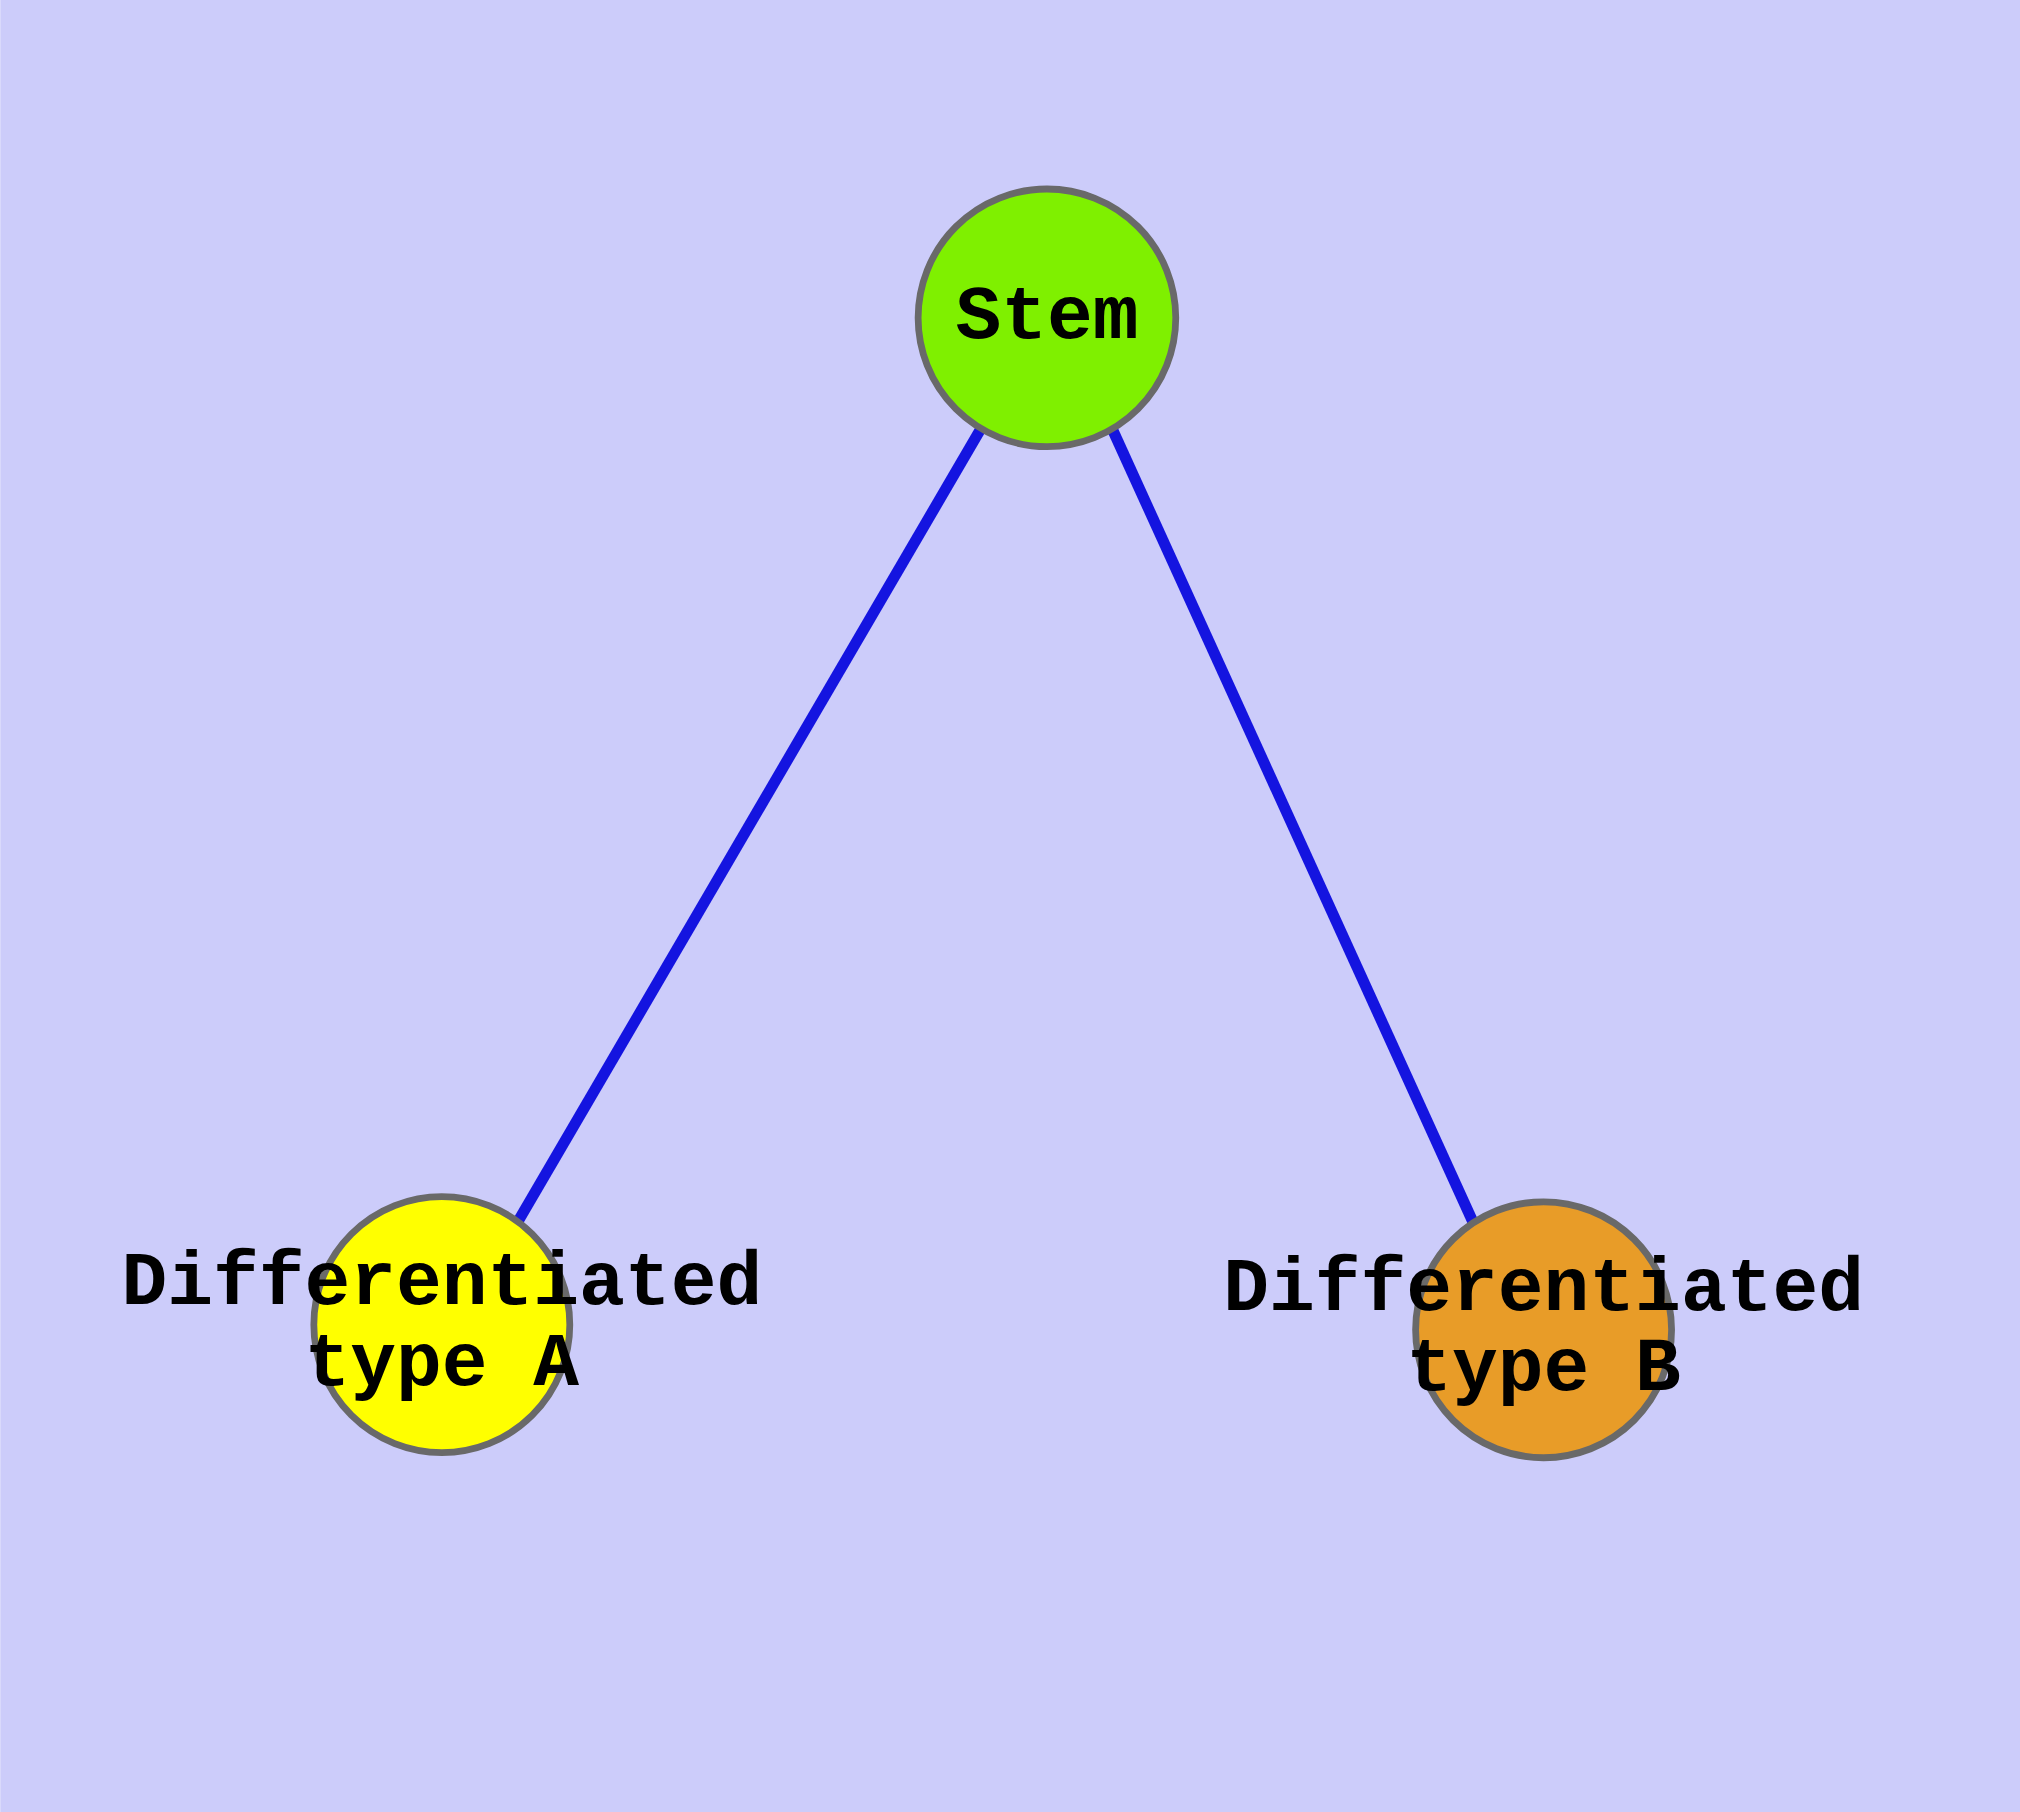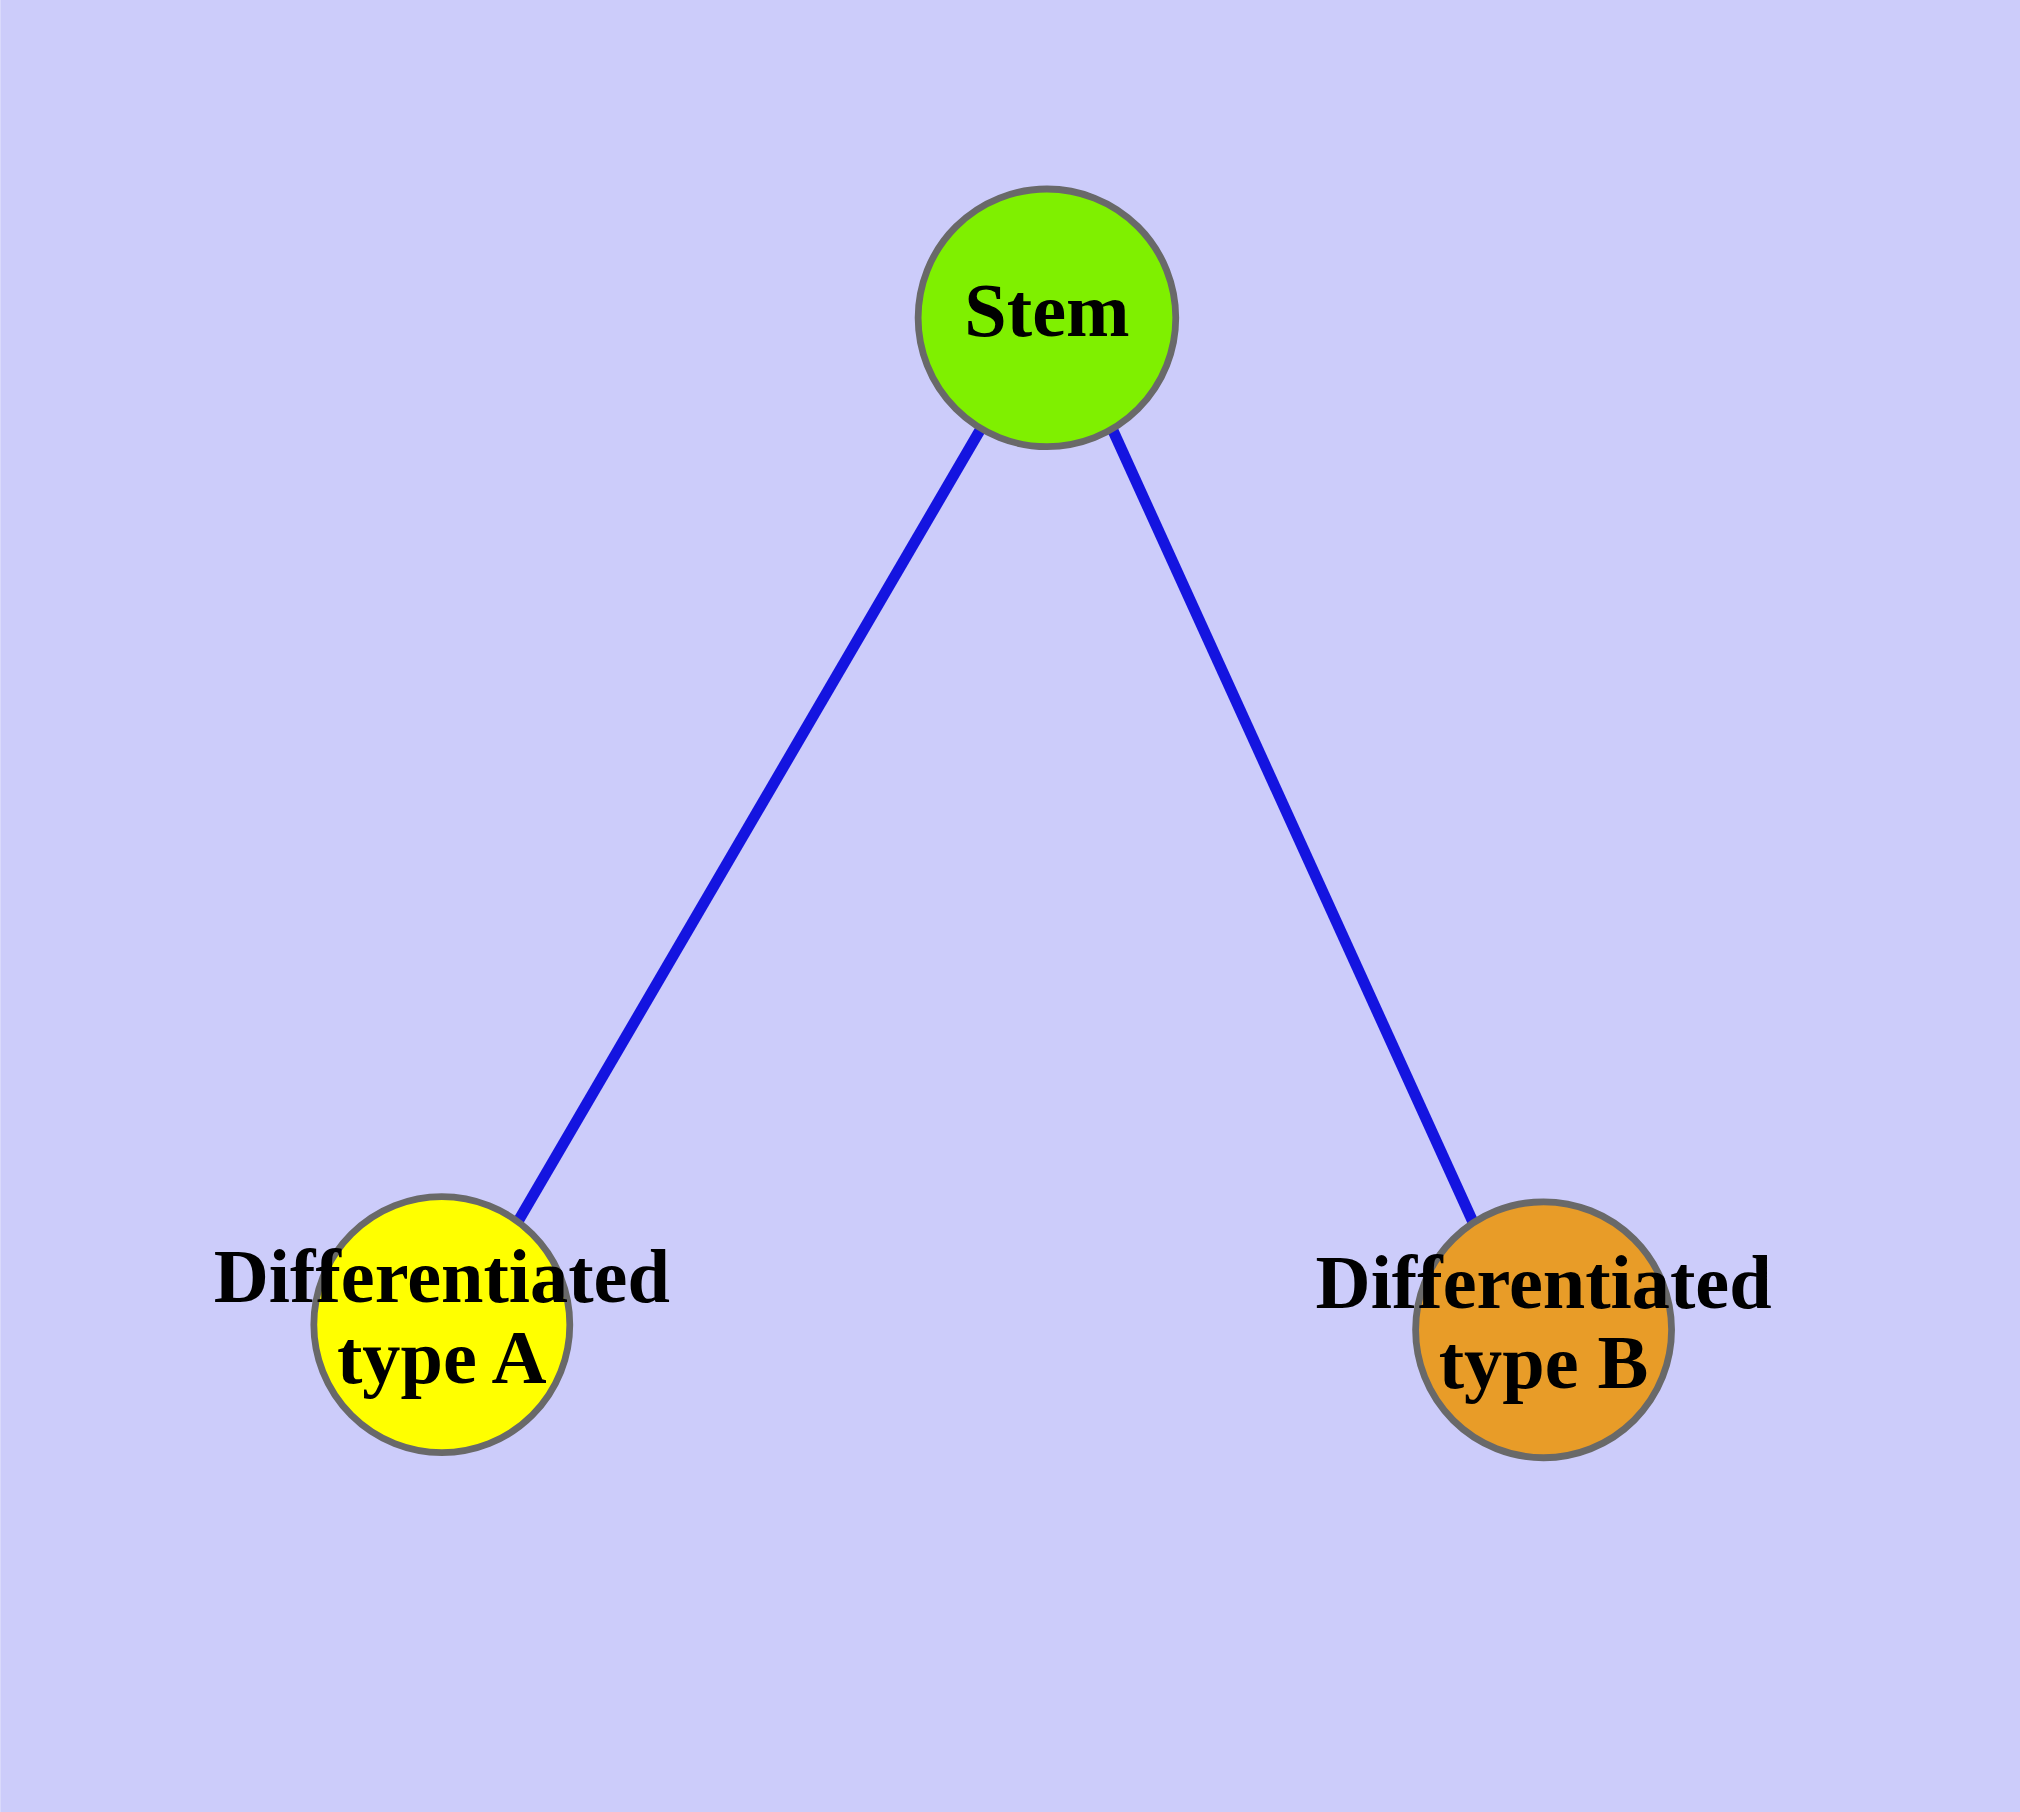--- a/index.html
+++ b/index.html
@@ -6,21 +6,21 @@
   html, body {
     margin: 0;
     padding: 0;
     background: #ffffff;
   }
   #canvas {
     position: relative;
     width: 2021px;
     height: 1812px;
     overflow: hidden;
-    font-family: Liberation Serif, serif;
+    font-family: Liberation Mono, monospace;
   }
   #graph-svg {
     position: absolute;
     top: 0;
     left: 0;
     width: 2021px;
     height: 1812px;
     display: block;
   }
   .node-label {

